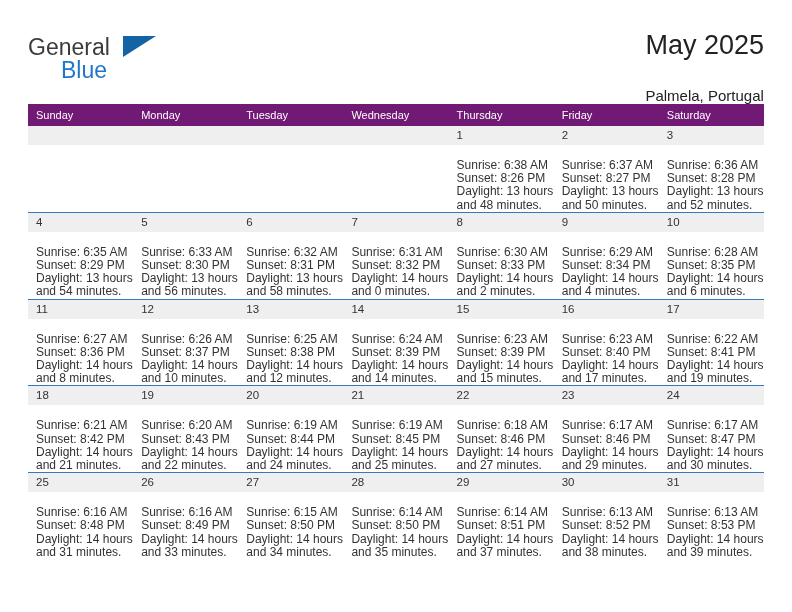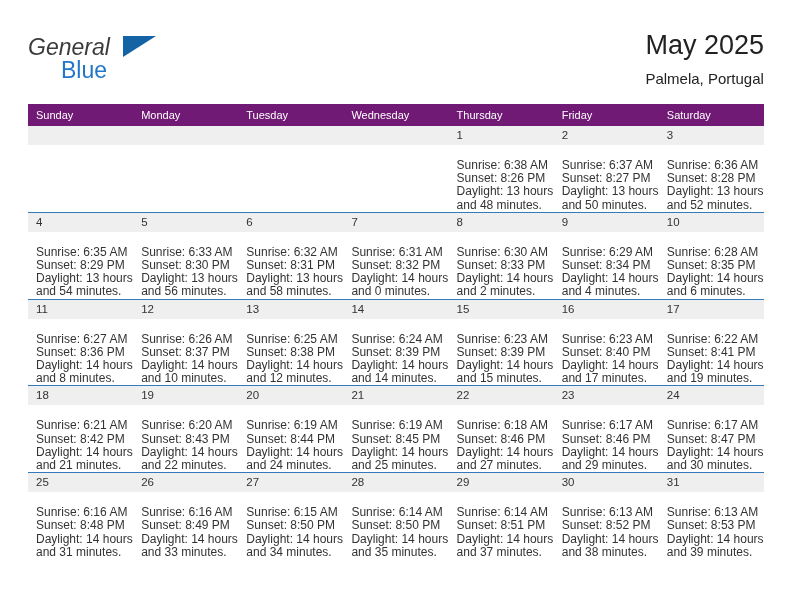--- a/index.html
+++ b/index.html
@@ -36,21 +36,20 @@
     width: 230px;
     height: 58px;
   }
   .logo-general {
     font-size: 23px;
     color: #3b3b3b;
     letter-spacing: 0px;
     line-height: 26px;
     display: block;
     font-family: "Liberation Sans", sans-serif;
-    font-style: italic;
   }
   .logo-blue {
     font-size: 23px;
     color: #2277c8;
     line-height: 26px;
     display: block;
     margin-left: 33px;
     margin-top: -3px;
     font-family: "Liberation Sans", sans-serif;
   }
@@ -75,21 +74,21 @@
     color: #222222;
     line-height: 34px;
     font-weight: normal;
     margin: 0;
     font-family: "Liberation Sans", sans-serif;
   }
   .cal-subtitle {
     font-size: 15px;
     color: #222222;
     line-height: 22px;
-    margin: 6px 0 0 0;
+    margin: 23px 0 0 0;
     font-family: "Liberation Sans", sans-serif;
   }
 
   
   .calendar {
     position: absolute;
     left: 28px;
     top: 104px;
     width: 736px;
     border-collapse: collapse;

